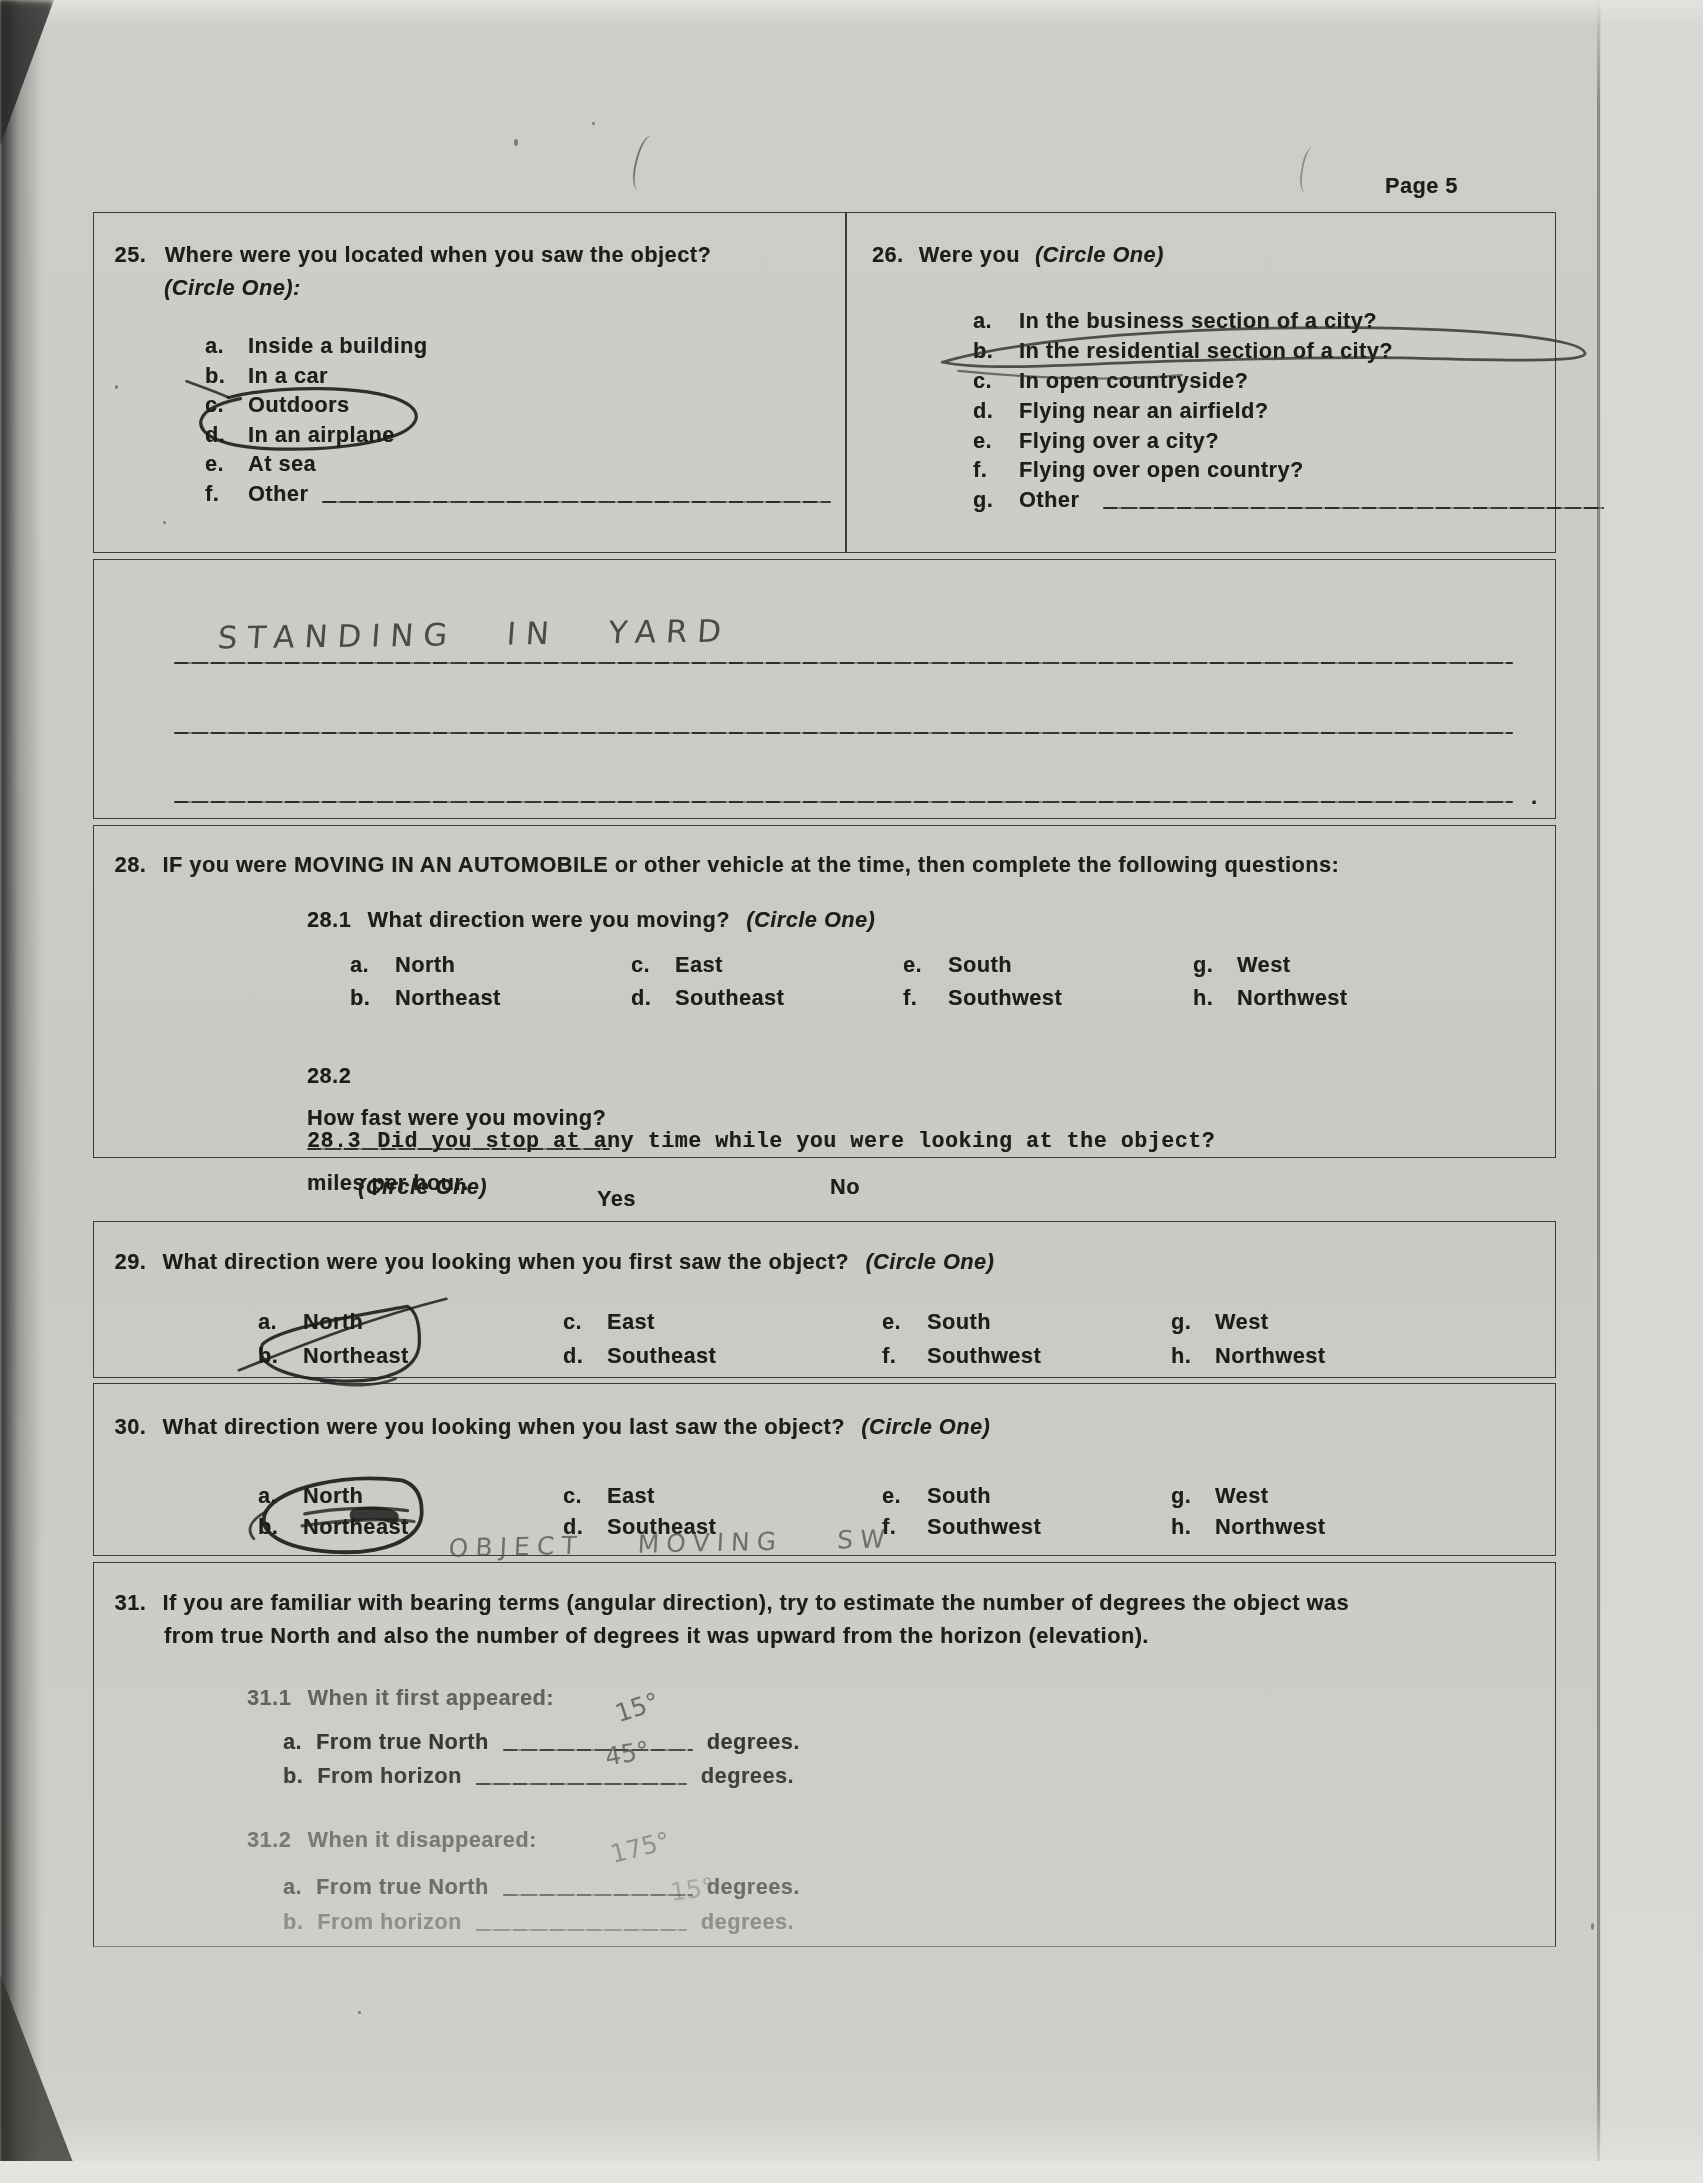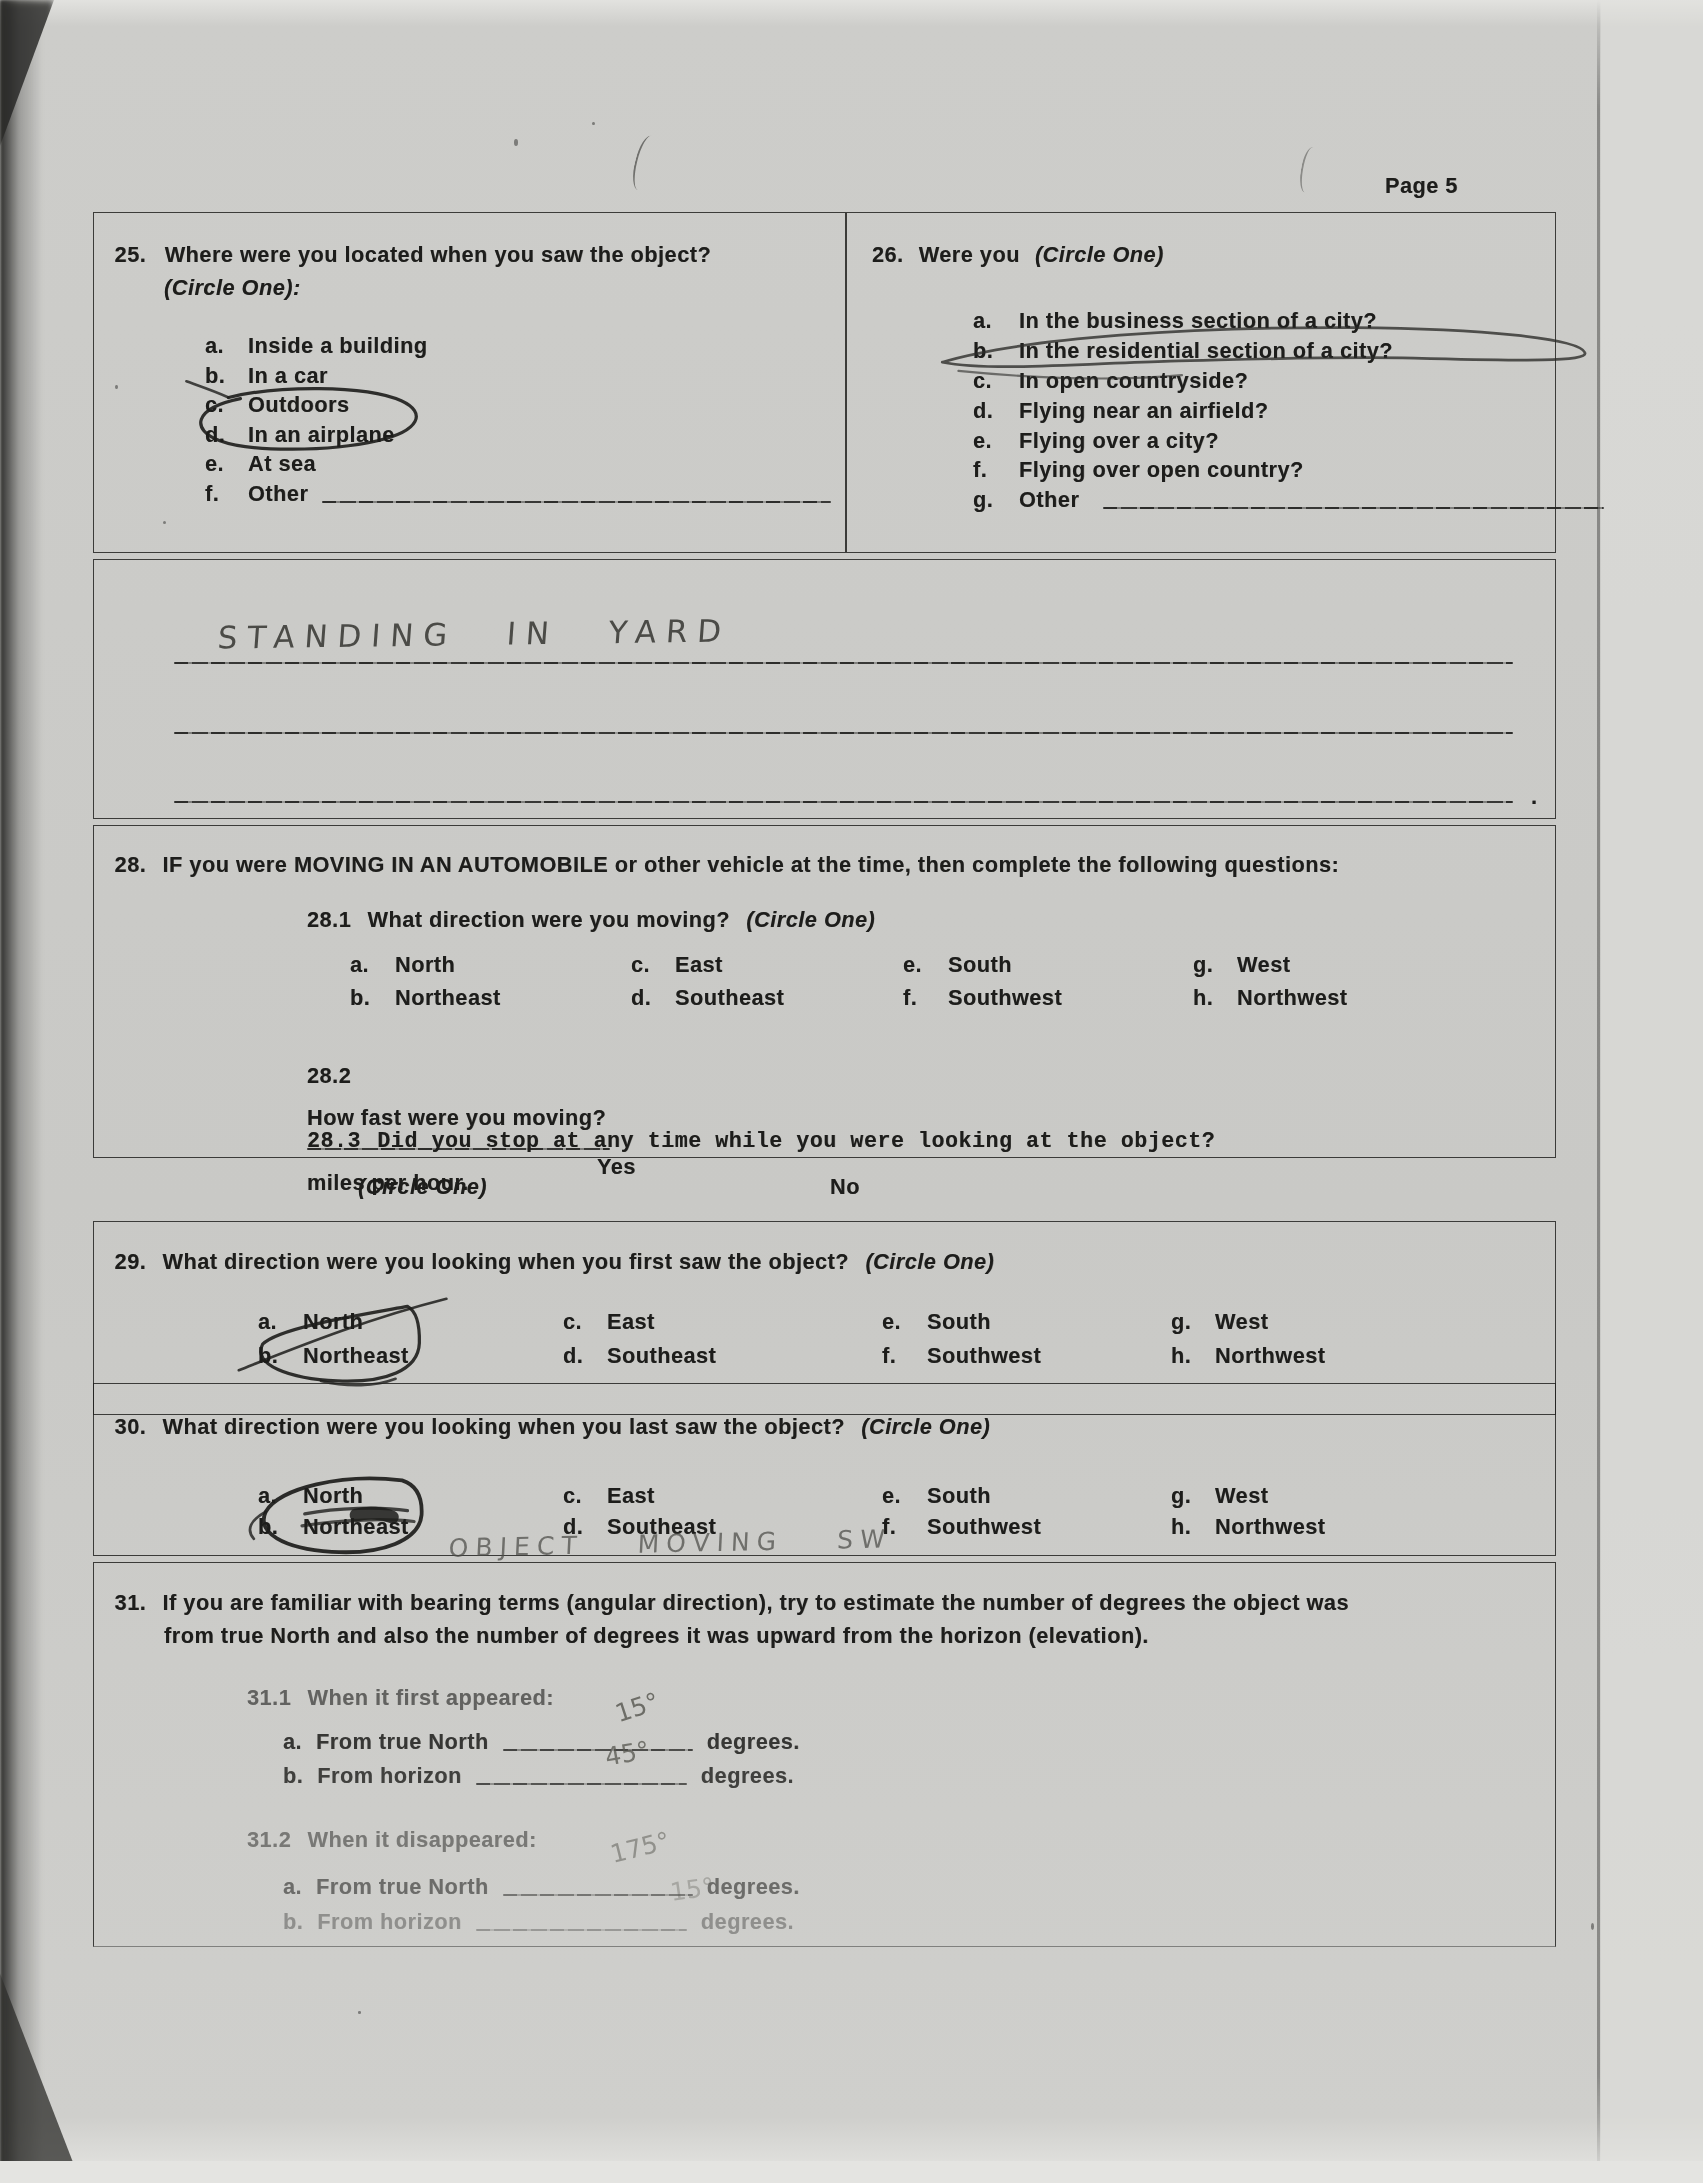--- a/index.html
+++ b/index.html
@@ -159,25 +159,25 @@
       <span class="print">How fast were you moving?</span>
       <span class="rule rule-flex" style="width:303px;"></span>
       <span class="print">miles per hour.</span>
     </div>
 
     <div class="row" style="left:213px;top:303px;gap:16.3px;font-family:Liberation Mono, monospace;">
       <span class="print">28.3</span>
       <span class="print">Did you stop at any time while you were looking at the object?</span>
     </div>
     <span class="abs print italic" style="left:264px;top:348px;">(Circle One)</span>
-    <span class="abs print" style="left:503px;top:328px;">Yes</span>
+    <span class="abs print" style="left:503px;top:360px;">Yes</span>
     <span class="abs print" style="left:736px;top:348px;">No</span>
   </div>
 
-  <div class="box" style="left:93px;top:1221px;width:1463px;height:194px;">
+  <div class="box" style="left:93px;top:1221px;width:1463px;height:157px;">
     <div class="row" style="left:20.6px;top:27px;gap:16.3px;">
       <span class="print">29.</span>
       <span class="print">What direction were you looking when you first saw the object?</span>
       <span class="print italic">(Circle One)</span>
     </div>
 
     <div>
       <span class="abs print" style="left:164px;top:87px;">a.</span>
       <span class="abs print" style="left:209px;top:87px;">North</span>
       <span class="abs print" style="left:164px;top:121px;">b.</span>

